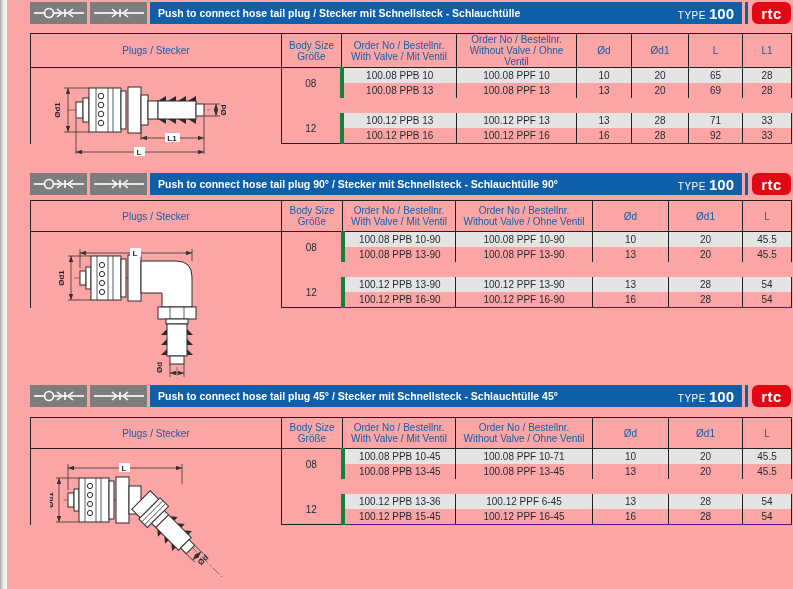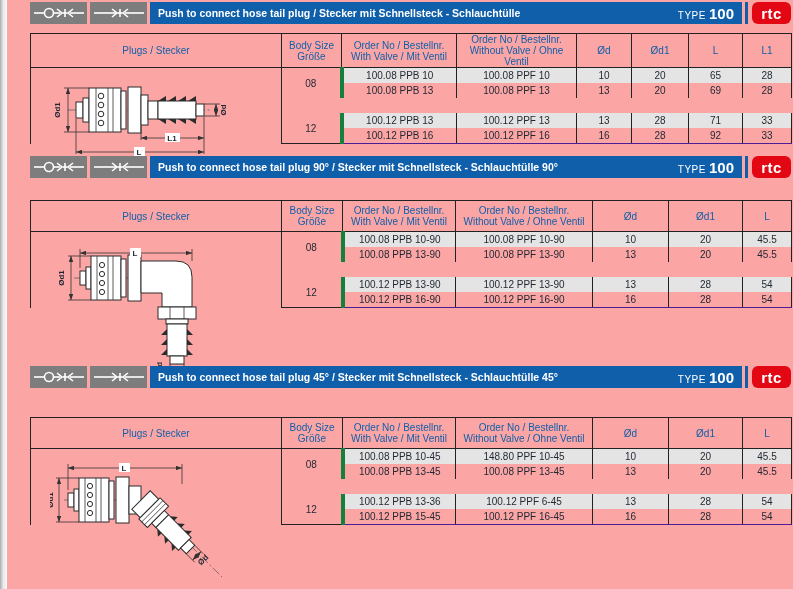--- a/index.html
+++ b/index.html
@@ -201,21 +201,21 @@
       <line class="dm" x1="152" y1="47" x2="152" y2="84"></line>
     <line class="dm" x1="89" y1="68" x2="152" y2="68" marker-start="url(#a1)" marker-end="url(#a1)"></line>
     <rect class="wbg" x="113" y="63" width="15" height="9"></rect>
       <text class="dim" x="120" y="71" text-anchor="middle">L1</text>
     <line class="dm" x1="24" y1="49" x2="24" y2="84"></line>
     <line class="dm" x1="24" y1="82" x2="152" y2="82" marker-start="url(#a1)" marker-end="url(#a1)"></line>
     <rect class="wbg" x="82" y="77" width="11" height="9"></rect>
       <text class="dim" x="87" y="85" text-anchor="middle">L</text>
   </svg>
 
-  <div class="hdr" style="top:156px">
+  <div class="hdr" style="top:173px">
     <div class="sym">
       <svg width="52" height="18" viewBox="0 0 52 18">
         <line class="symln" x1="1" y1="9" x2="11" y2="9"></line>
         <circle cx="16" cy="9" r="4.5" fill="none" stroke="#fff" stroke-width="1.6"></circle>
         <line class="symln" x1="21" y1="9" x2="27" y2="9"></line>
         <path class="symln" d="M24,5 L29,9 L24,13"></path>
         <line class="symln" x1="32" y1="5" x2="32" y2="13"></line>
           <line class="symln" x1="29.5" y1="9" x2="34.5" y2="9"></line>
         <path class="symln" d="M40,5 L35,9 L40,13"></path>
         <line class="symln" x1="37" y1="9" x2="51" y2="9"></line>
@@ -354,21 +354,21 @@
         <text class="dim" text-anchor="middle">Ød1</text>
       </g>
     <line class="dm" x1="112" y1="121" x2="112" y2="134"></line>
       <line class="dm" x1="126" y1="121" x2="126" y2="134"></line>
     <line class="dm" x1="112" y1="130" x2="126" y2="130" marker-start="url(#a2)" marker-end="url(#a2)"></line>
     <g transform="translate(104,130) rotate(-90)">
         <text class="dim" text-anchor="start">Ød</text>
       </g>
   </svg>
 
-  <div class="hdr" style="top:366px">
+  <div class="hdr" style="top:385px">
     <div class="sym">
       <svg width="52" height="18" viewBox="0 0 52 18">
         <line class="symln" x1="1" y1="9" x2="11" y2="9"></line>
         <circle cx="16" cy="9" r="4.5" fill="none" stroke="#fff" stroke-width="1.6"></circle>
         <line class="symln" x1="21" y1="9" x2="27" y2="9"></line>
         <path class="symln" d="M24,5 L29,9 L24,13"></path>
         <line class="symln" x1="32" y1="5" x2="32" y2="13"></line>
           <line class="symln" x1="29.5" y1="9" x2="34.5" y2="9"></line>
         <path class="symln" d="M40,5 L35,9 L40,13"></path>
         <line class="symln" x1="37" y1="9" x2="51" y2="9"></line>
@@ -418,21 +418,21 @@
             <span class="th2">Without Valve / Ohne Ventil</span>
           </th>
       <th>Ød</th>
       <th>Ød1</th>
       <th>L</th>
     </tr>
     <tr>
       <td class="plugs" rowspan="5"></td>
       <td class="body" rowspan="2">08</td>
       <td class="c shade">100.08 PPB 10-45</td>
-      <td class="c shade">148.80 PPF 10-45</td>
+      <td class="c shade">100.08 PPF 10-71</td>
       <td class="c shade">10</td>
       <td class="c shade">20</td>
       <td class="c shade">45.5</td>
     </tr>
     <tr>
       <td class="c">100.08 PPB 13-45</td>
       <td class="c">100.08 PPF 13-45</td>
       <td class="c">13</td>
       <td class="c">20</td>
       <td class="c">45.5</td>

